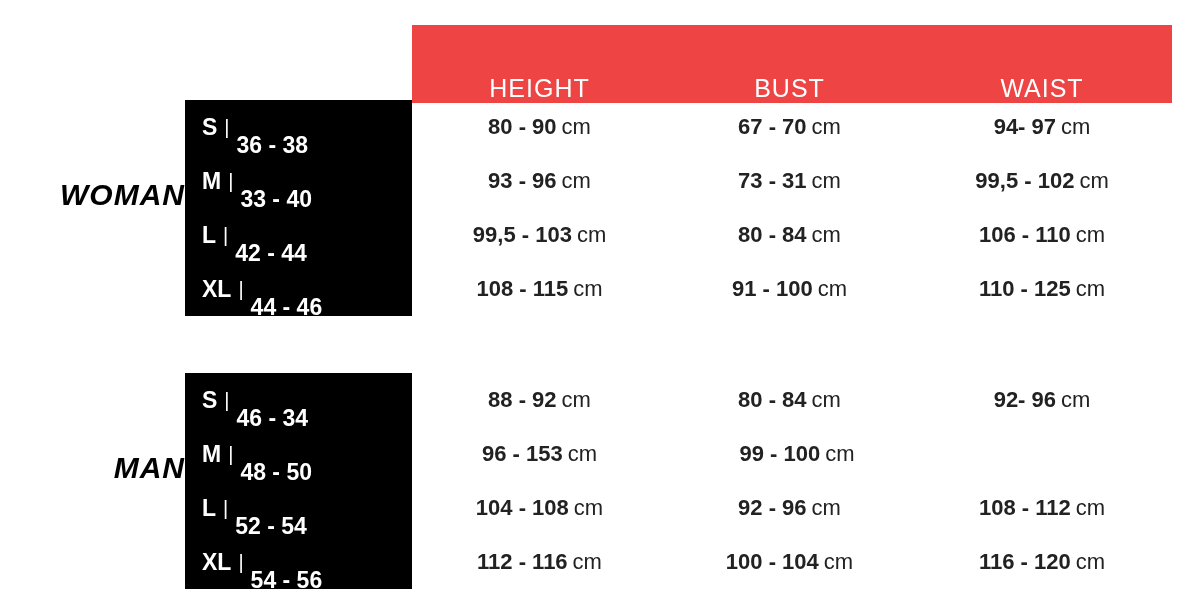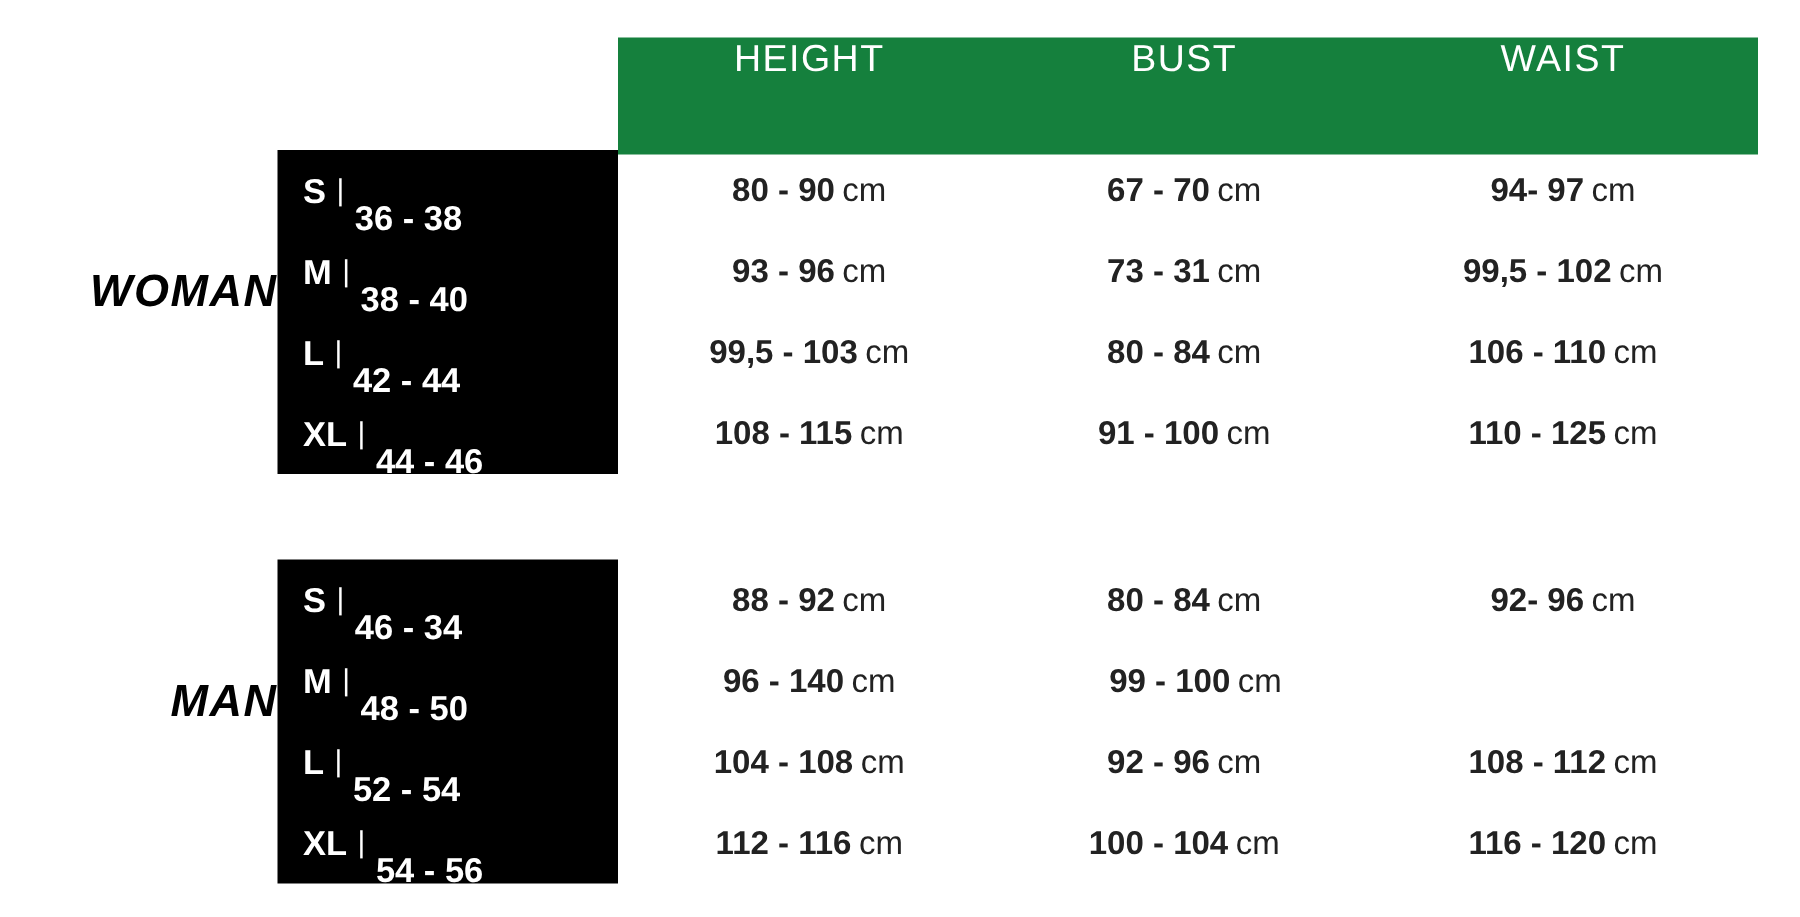--- a/index.html
+++ b/index.html
@@ -16,23 +16,23 @@
     overflow: hidden;
   }
 
   
   .header-band {
     position: absolute;
     left: 412px;
     top: 25px;
     width: 760px;
     height: 78px;
-    background: #15803d;
+    background: #ef4444;
     display: flex;
-    align-items: flex-start;
+    align-items: flex-end;
   }
   .header-cell {
     color: #ffffff;
     font-size: 25px;
     font-weight: 400;
     letter-spacing: 1px;
     text-align: center;
   }
   .hc-height { width: 255px; }
   .hc-bust   { width: 245px; }
@@ -133,21 +133,21 @@
 
   <div class="size-block">
     <div class="size-row">
       <span class="size-code">S</span>
       <span class="size-sep">|</span>
       <span class="size-range">36 - 38</span>
     </div>
     <div class="size-row">
       <span class="size-code">M</span>
       <span class="size-sep">|</span>
-      <span class="size-range">38 - 40</span>
+      <span class="size-range">33 - 40</span>
     </div>
     <div class="size-row">
       <span class="size-code">L</span>
       <span class="size-sep">|</span>
       <span class="size-range">42 - 44</span>
     </div>
     <div class="size-row">
       <span class="size-code">XL</span>
       <span class="size-sep">|</span>
       <span class="size-range">44 - 46</span>
@@ -235,21 +235,21 @@
       </div>
       <div class="measure-cell mc-bust">
         <span class="val">80 - 84</span><span class="unit">cm</span>
       </div>
       <div class="measure-cell mc-waist">
         <span class="val">92- 96</span><span class="unit">cm</span>
       </div>
     </div>
     <div class="measure-row">
       <div class="measure-cell mc-height">
-        <span class="val">96 - 140</span><span class="unit">cm</span>
+        <span class="val">96 - 153</span><span class="unit">cm</span>
       </div>
       <div class="measure-cell mc-waist">
         <span class="val">99 - 100</span><span class="unit">cm</span>
       </div>
     </div>
     <div class="measure-row">
       <div class="measure-cell mc-height">
         <span class="val">104 - 108</span><span class="unit">cm</span>
       </div>
       <div class="measure-cell mc-bust">

